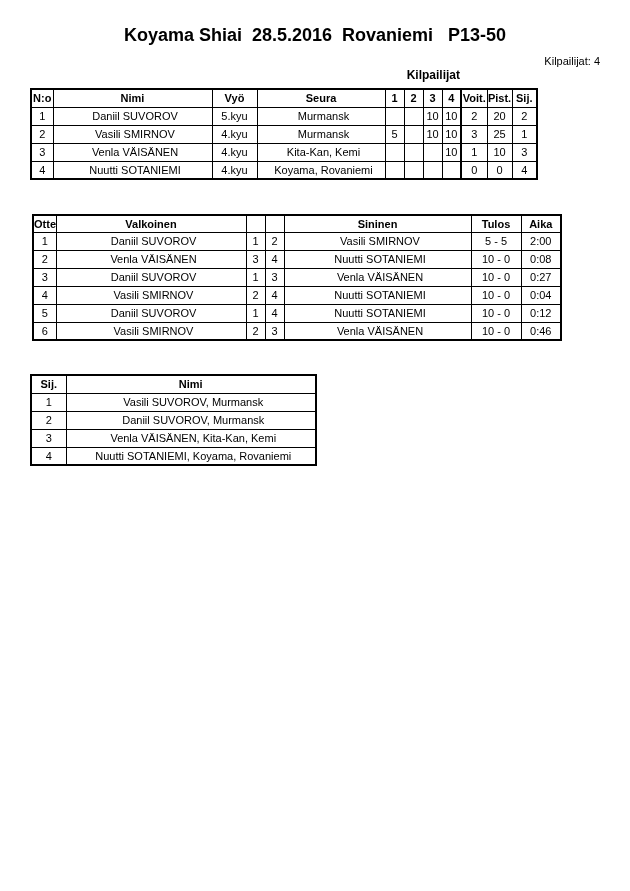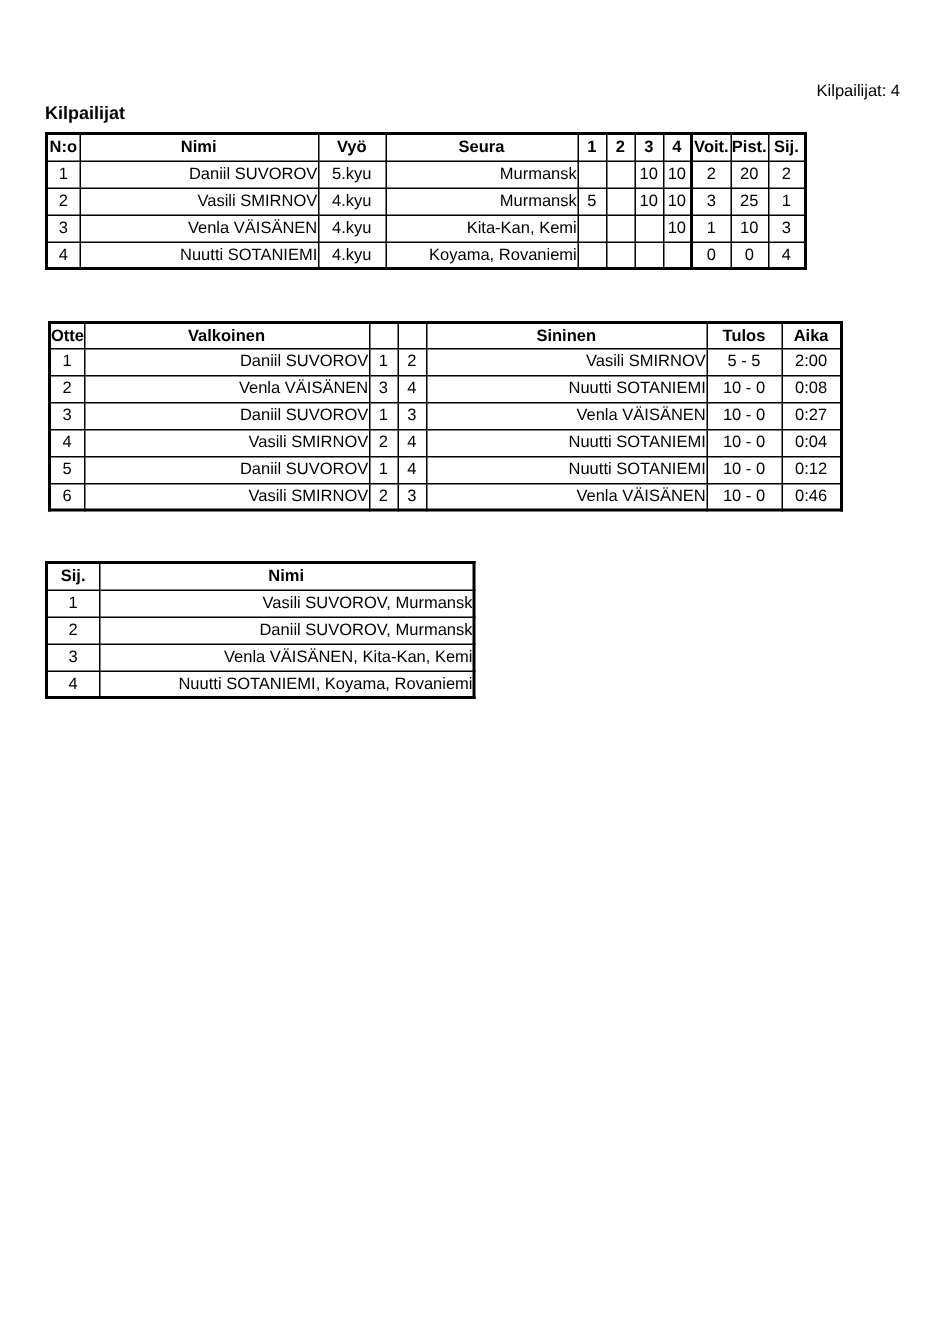--- a/index.html
+++ b/index.html
@@ -13,51 +13,52 @@
 
   .title {
     position:absolute; top:25px; left:0; width:100%;
     text-align:center; font-size:18px; font-weight:bold; white-space:pre;
   }
   .count-label {
     position:absolute; top:55px; right:30px;
     font-size:11px; font-weight:normal;
   }
   .section-heading {
-    position:absolute; font-size:12px; font-weight:bold; text-align:left;
+    position:absolute; font-size:12px; font-weight:bold; text-align:right;
   }
   .heading-kilpailijat { top:68px;  left:30px; width:430px; }
   .heading-ottelut     { top:196px; left:32px; width:528px; }
   .heading-tulokset    { top:356px; left:30px; width:285px; }
 
   table {
     position:absolute; border-collapse:collapse; table-layout:fixed;
     border:2px solid #000; background:#fff;
   }
   th, td {
     border:1px solid #000;
     font-size:11px; height:18px;
     padding:0; overflow:hidden; white-space:nowrap;
   }
   th { font-weight:bold; text-align:center; }
   td { font-weight:normal; }
   .tc { text-align:center; }
-  .tl { text-align:right; padding-left:5px; }
+  .tl { text-align:center; padding-left:5px; }
   .thickL { border-left:2px solid #000; }
 
   .t-kilpailijat { top:88px;  left:30px; width:506px; }
   .t-ottelut     { top:214px; left:32px; width:528px; }
   .t-ottelut th  { height:17px; }
   .t-tulokset    { top:374px; left:30px; width:285px; }
 </style>
 </head>
 <body>
 
 <div class="page">
 
+  <div class="title">Koyama Shiai  28.5.2016  Rovaniemi   P13-50</div>
 
   <div class="count-label">Kilpailijat: 4</div>
 
   <div class="section-heading heading-kilpailijat">Kilpailijat</div>
 
   <table class="t-kilpailijat">
     <colgroup>
       <col style="width:22px">
         <col style="width:159px">
         <col style="width:45px">

